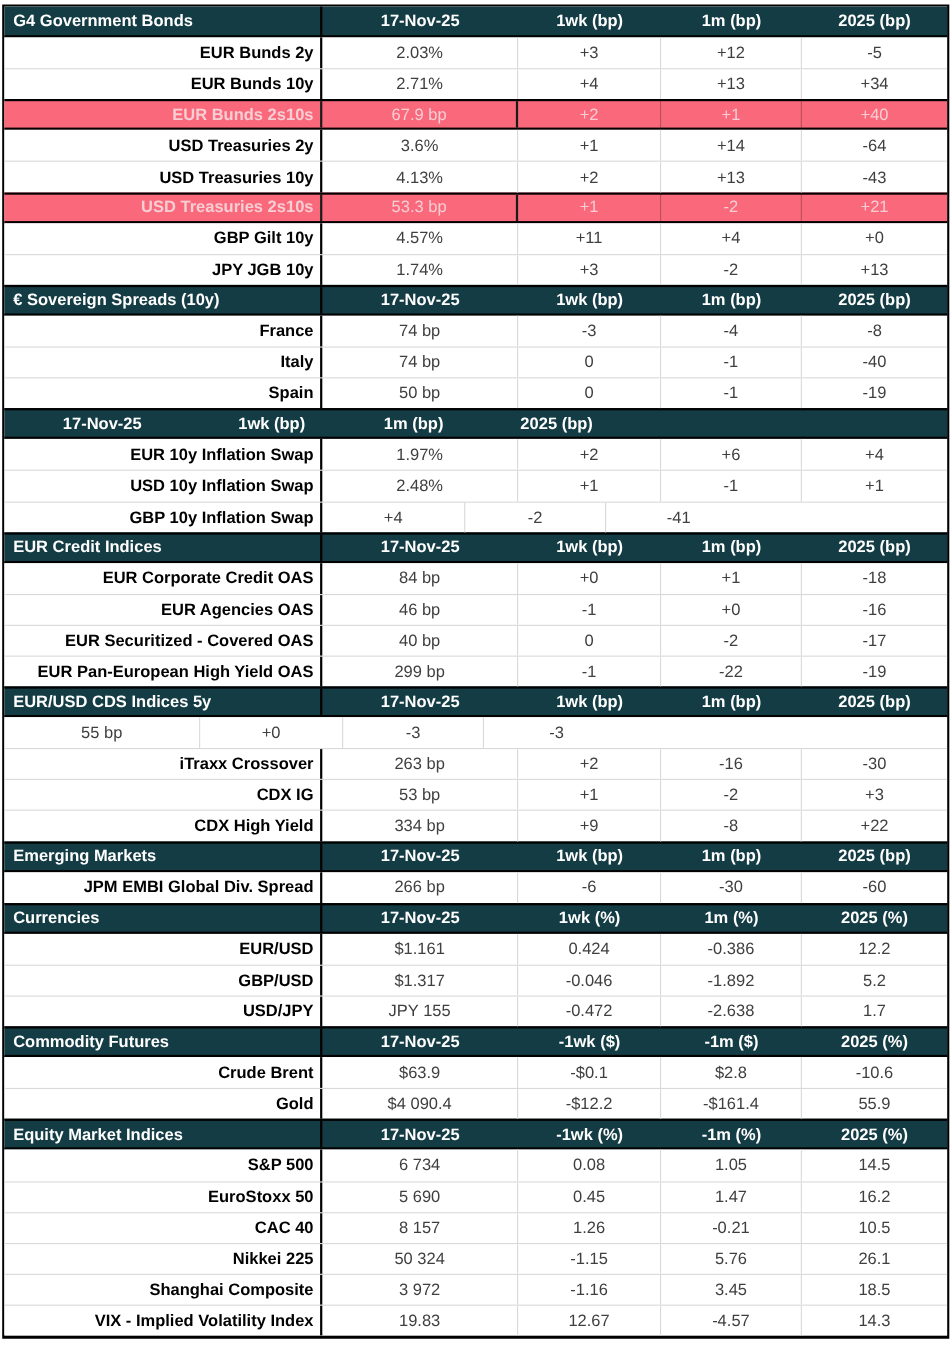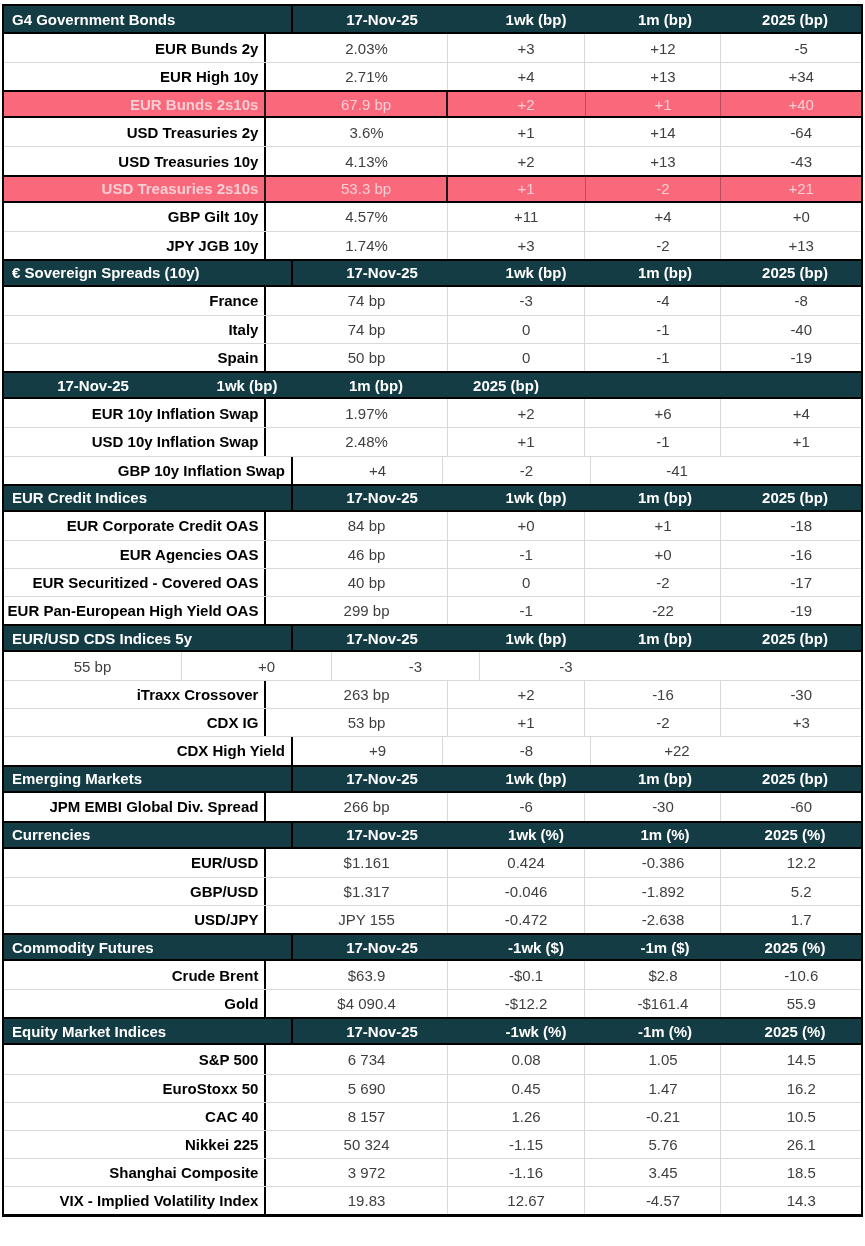--- a/index.html
+++ b/index.html
@@ -32,21 +32,21 @@
   .c2{width:130px;}
   .c3{width:128px;}
   .c4{width:132px;}
 
   .header-row{background:var(--header-bg);border-top:2px solid var(--border-black);border-bottom:2px solid var(--border-black);}
   .header-row:first-child{border-top:none;justify-content:flex-end;}
   .header-row .cell{color:var(--header-text);font-weight:700;justify-content:center;}
   .header-row .sec-title{justify-content:flex-start;padding-left:8px;}
   .header-row .c0{border-right:2px solid var(--border-black);}
 
-  .data-row{background:#FFFFFF;gap:20px;}
+  .data-row{background:#FFFFFF;}
   .data-row.sep{border-top:1px solid var(--grid-line);}
   .data-row .c0{
     justify-content:flex-end;padding-right:6px;
     font-weight:700;color:var(--label-text);
     border-right:2px solid var(--border-black);
   }
   .data-row .val{justify-content:center;color:var(--value-text);}
   .data-row .c1,.data-row .c2,.data-row .c3{border-right:1px solid var(--grid-line);}
 
   .data-row.highlight{
@@ -82,21 +82,21 @@
       <div class="cell c4">2025 (bp)</div>
     </div>
     <div class="row data-row">
       <div class="cell c0">EUR Bunds 2y</div>
       <div class="cell val c1">2.03%</div>
       <div class="cell val c2">+3</div>
       <div class="cell val c3">+12</div>
       <div class="cell val c4">-5</div>
     </div>
     <div class="row data-row sep">
-      <div class="cell c0">EUR High 10y</div>
+      <div class="cell c0">EUR Bunds 10y</div>
       <div class="cell val c1">2.71%</div>
       <div class="cell val c2">+4</div>
       <div class="cell val c3">+13</div>
       <div class="cell val c4">+34</div>
     </div>
     <div class="row data-row highlight">
       <div class="cell c0">EUR Bunds 2s10s</div>
       <div class="cell val c1">67.9 bp</div>
       <div class="cell val c2">+2</div>
       <div class="cell val c3">+1</div>
@@ -248,20 +248,21 @@
     </div>
     <div class="row data-row sep">
       <div class="cell c0">CDX IG</div>
       <div class="cell val c1">53 bp</div>
       <div class="cell val c2">+1</div>
       <div class="cell val c3">-2</div>
       <div class="cell val c4">+3</div>
     </div>
     <div class="row data-row sep">
       <div class="cell c0">CDX High Yield</div>
+      <div class="cell val c1">334 bp</div>
       <div class="cell val c2">+9</div>
       <div class="cell val c3">-8</div>
       <div class="cell val c4">+22</div>
     </div>
     <div class="row header-row">
       <div class="cell c0 sec-title">Emerging Markets</div>
       <div class="cell c1">17-Nov-25</div>
       <div class="cell c2">1wk (bp)</div>
       <div class="cell c3">1m (bp)</div>
       <div class="cell c4">2025 (bp)</div>

